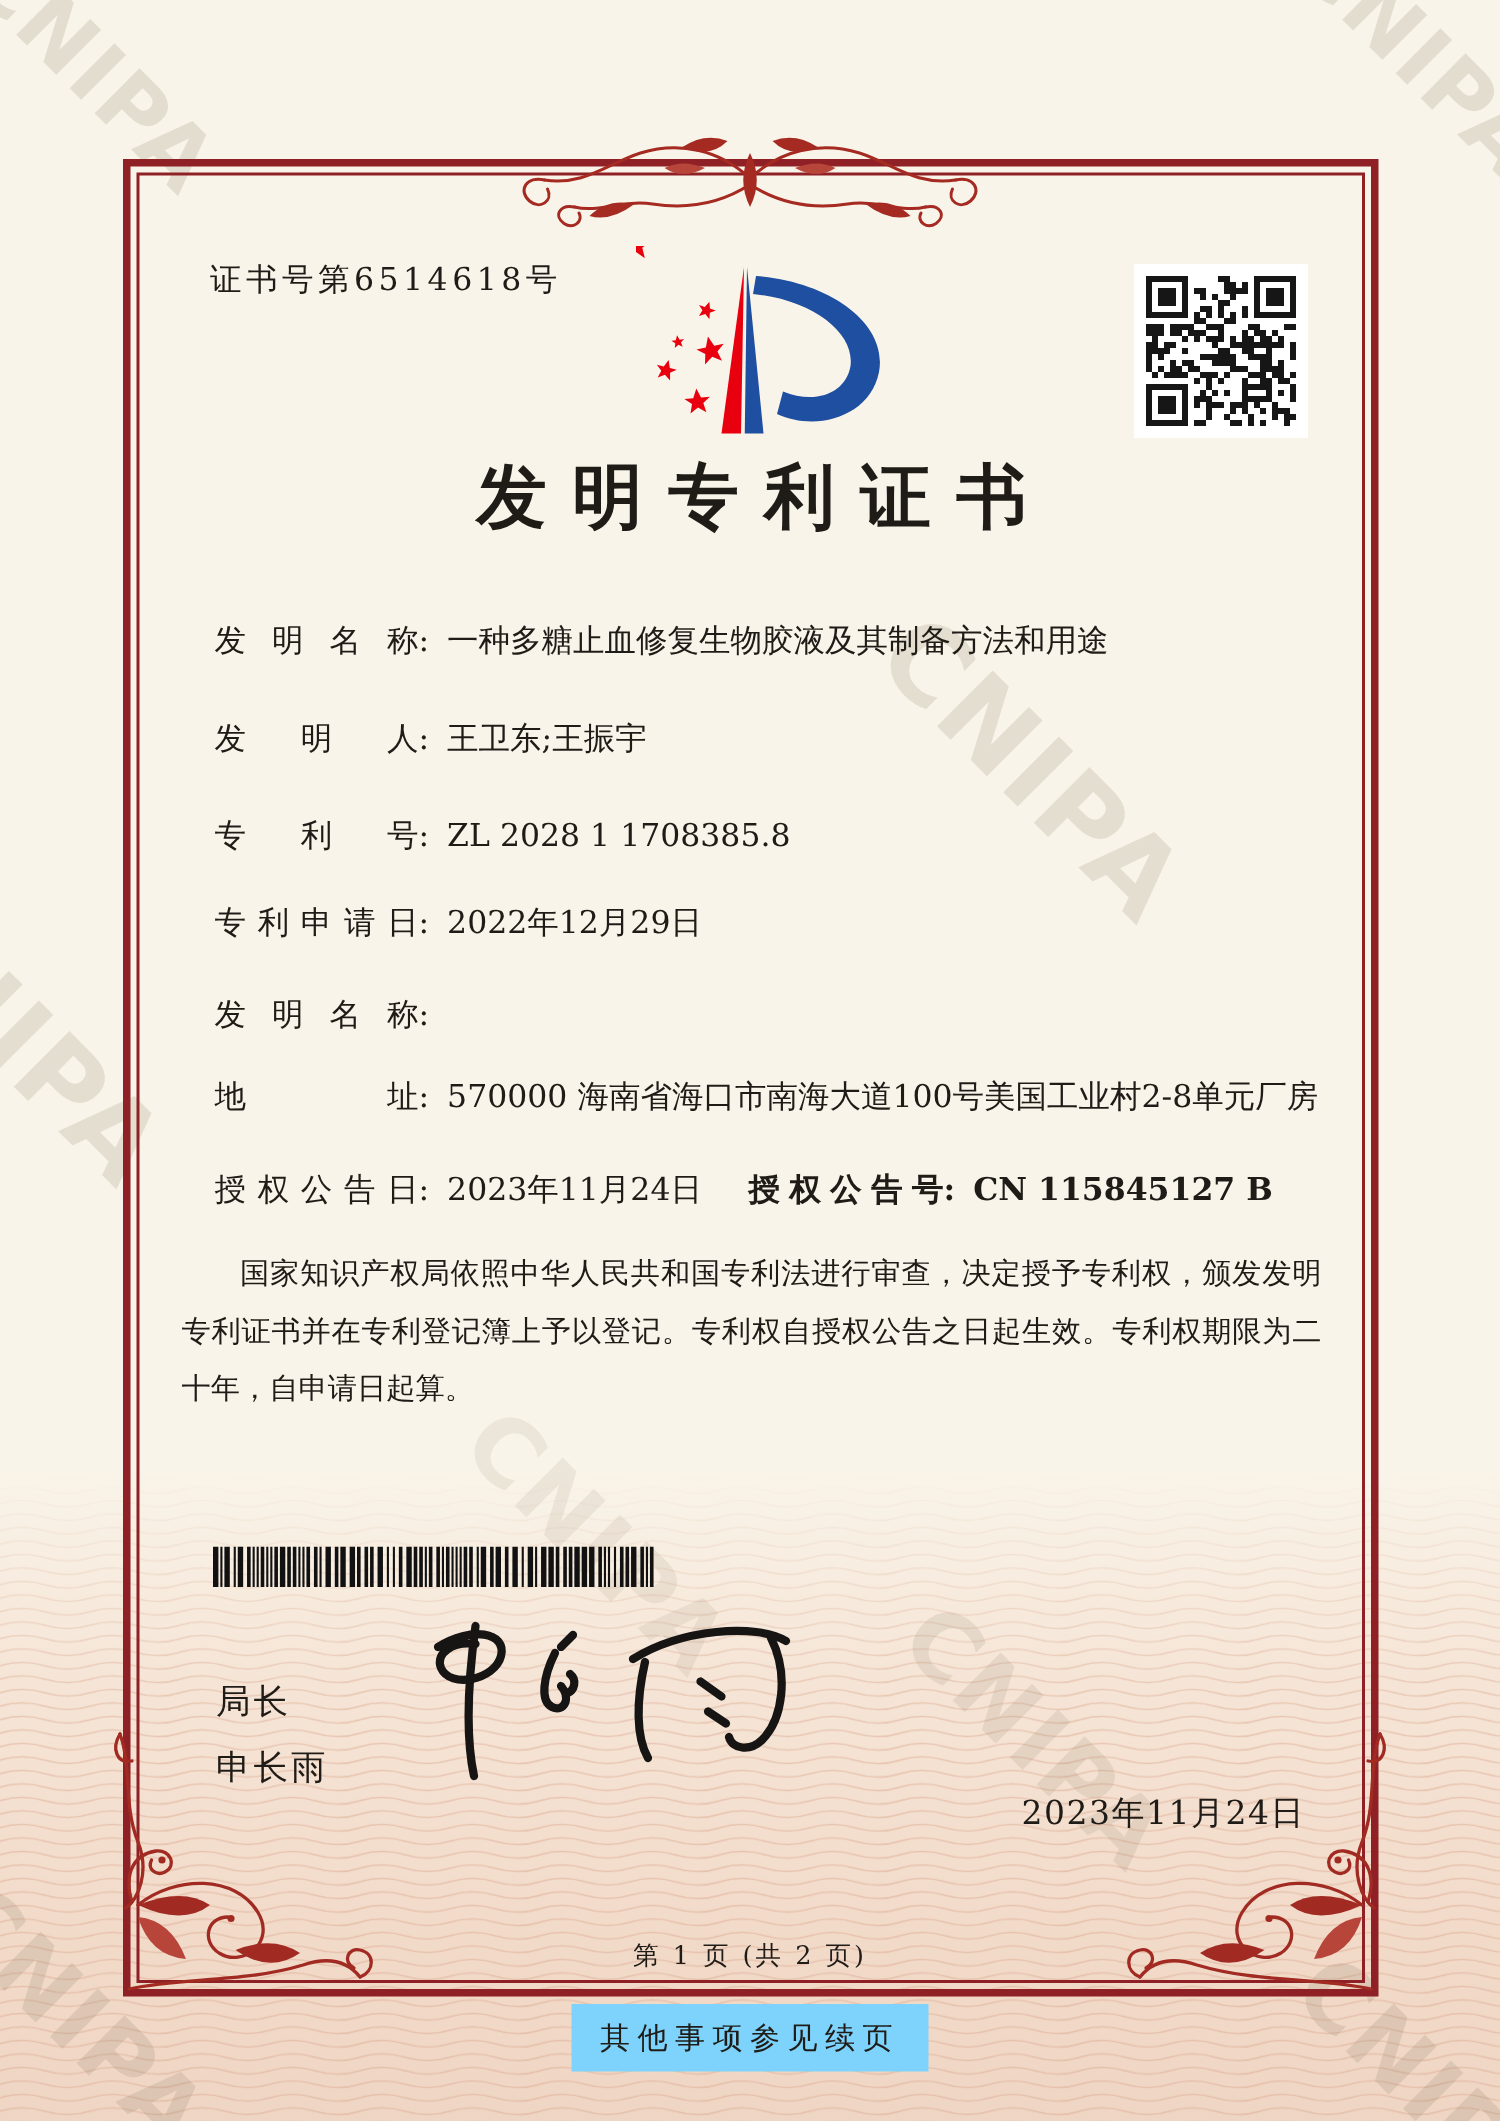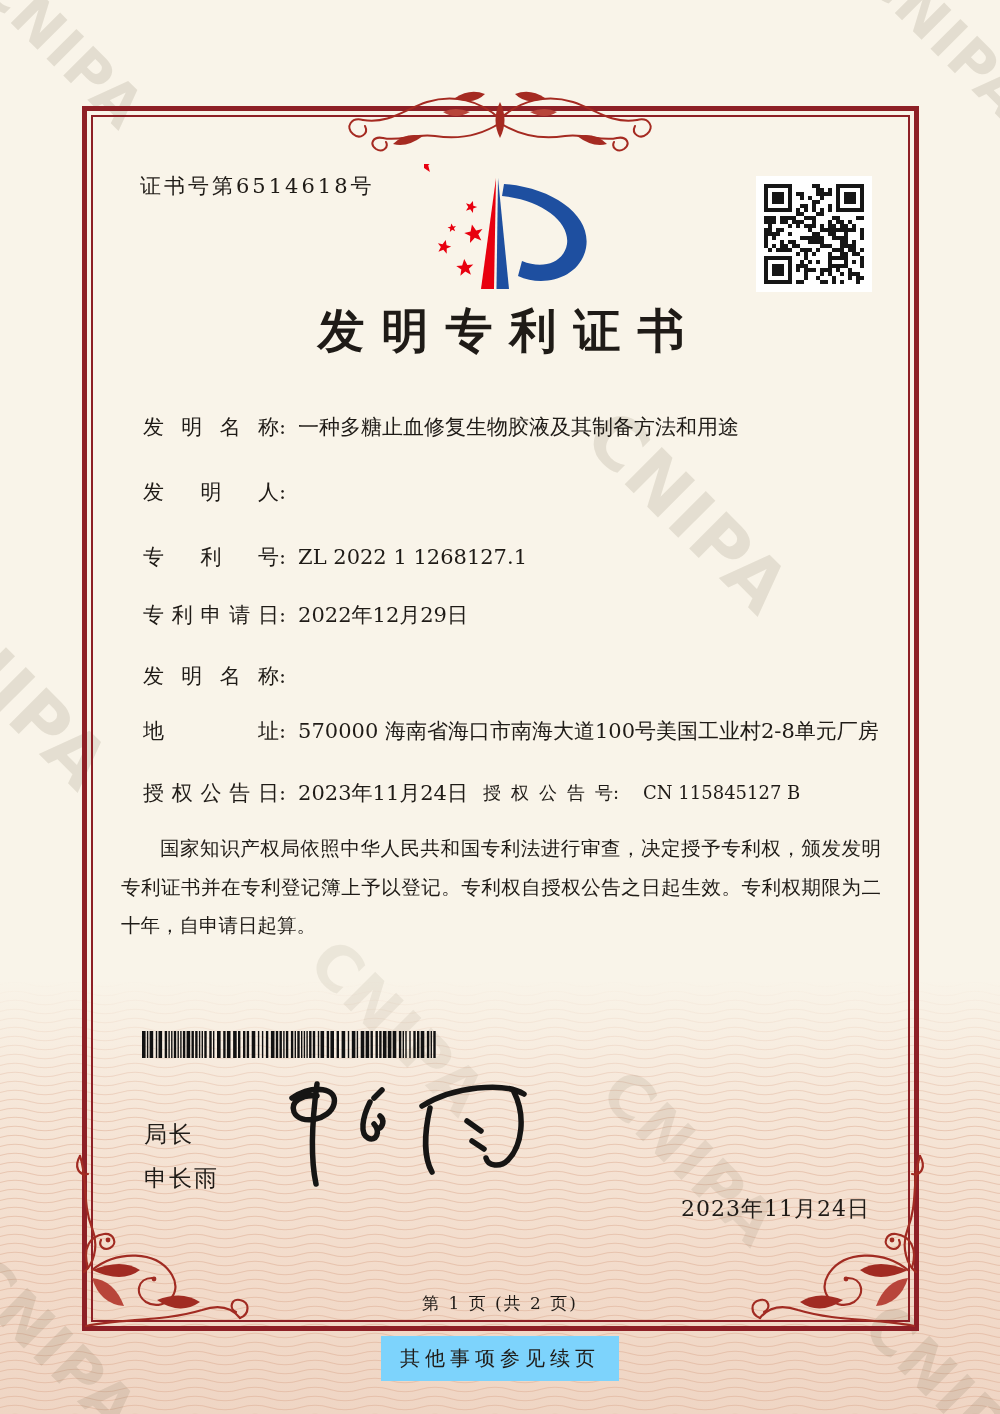--- a/index.html
+++ b/index.html
@@ -31,21 +31,21 @@
   .flourish{position:absolute;z-index:4;}
   
   .content{z-index:5;}
   #cert-no{left:140px;top:172px;font-size:21px;letter-spacing:3px;}
   #doc-title{left:0;top:300px;width:1000px;text-align:center;font-size:47px;font-weight:bold;
     letter-spacing:17px;padding-left:19px;box-sizing:border-box;}
   .frow{left:143px;display:flex;font-size:21px;line-height:30px;}
   .flab{width:136px;flex:none;text-align:justify;text-align-last:justify;}
   .fcolon{flex:none;margin-right:12px;}
   .fval{width:586px;}
-  #row-grant2{left:483px;display:flex;font-size:18px;line-height:30px;}
+  #row-grant2{left:499px;display:flex;font-size:21px;line-height:30px;font-weight:bold;}
   #row-grant2 .flab{width:130px;}
   #body-text{left:121px;top:830px;width:760px;font-size:19.5px;line-height:38.5px;text-align:justify;}
   #body-text p{margin:0;text-indent:2em;}
   #body-text p+p{margin-top:7px;}
   #barcode{left:142px;top:1031px;width:298px;height:27px;}
   #sig-title{left:144px;top:1119px;}
   #sig-name{left:144px;top:1163px;}
   .hei{font-family:"DejaVu Sans","Liberation Sans",sans-serif;font-size:23px;letter-spacing:2px;}
   #signature-svg{left:262px;top:1076px;}
   #grant-date-bottom{left:681px;top:1194px;font-size:22px;letter-spacing:1px;}
@@ -460,25 +460,26 @@
 <div id="doc-title" class="abs content">发明专利证书</div>
 
 <div class="frow abs content" style="top:412px;">
   <span class="flab">发明名称</span>
     <span class="fcolon">:</span>
   <span class="fval">一种多糖止血修复生物胶液及其制备方法和用途</span>
 </div>
 <div class="frow abs content" style="top:477px;">
   <span class="flab">发明人</span>
     <span class="fcolon">:</span>
+  <span class="fval">王卫东;王振宇</span>
 </div>
 <div class="frow abs content" style="top:542px;">
   <span class="flab">专利号</span>
     <span class="fcolon">:</span>
-  <span class="fval">ZL 2022 1 1268127.1</span>
+  <span class="fval">ZL 2028 1 1708385.8</span>
 </div>
 <div class="frow abs content" style="top:600px;">
   <span class="flab">专利申请日</span>
     <span class="fcolon">:</span>
   <span class="fval">2022年12月29日</span>
 </div>
 <div class="frow abs content" style="top:661px;">
   <span class="flab">发明名称</span>
     <span class="fcolon">:</span>
 </div>
@@ -488,21 +489,21 @@
   <span class="fval">570000 海南省海口市南海大道100号美国工业村2-8单元厂房</span>
 </div>
 <div class="frow abs content" style="top:778px;">
   <span class="flab">授权公告日</span>
     <span class="fcolon">:</span>
   <span class="fval" style="width:200px;">2023年11月24日</span>
 </div>
 <div id="row-grant2" class="abs content" style="top:778px;">
   <span class="flab">授权公告号</span>
     <span class="fcolon">:</span>
-  <span class="fval" style="width:230px;margin-left:12px;">CN 115845127 B</span>
+  <span class="fval" style="width:230px;">CN 115845127 B</span>
 </div>
 
 <div id="body-text" class="abs content">
   <p>国家知识产权局依照中华人民共和国专利法进行审查，决定授予专利权，颁发发明专利证书并在专利登记簿上予以登记。专利权自授权公告之日起生效。专利权期限为二十年，自申请日起算。</p>
 </div>
 
 <div id="barcode" class="abs content"><svg width="298" height="27" viewBox="0 0 298 27">
       <rect x="0.0" y="0" width="3.6" height="27" fill="#111"></rect>
       <rect x="4.9" y="0" width="1.4" height="27" fill="#111"></rect>
       <rect x="7.6" y="0" width="3.6" height="27" fill="#111"></rect>

